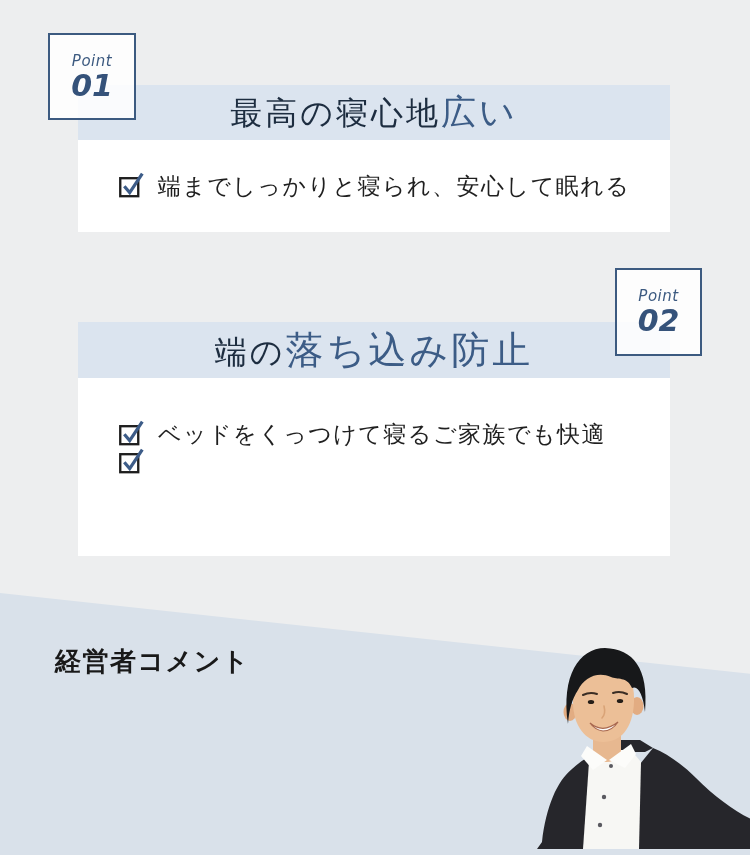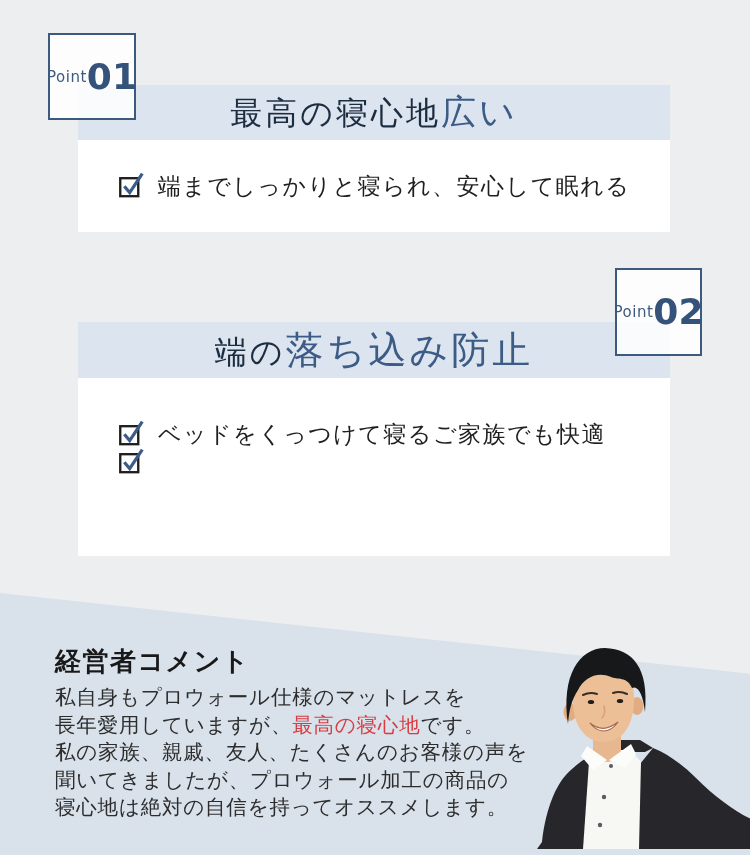--- a/index.html
+++ b/index.html
@@ -34,25 +34,26 @@
          padding:42px 0 0 40px; box-sizing:border-box; gap:0; }
   .check-item{ display:flex; align-items:center; gap:13px; height:28px; }
   .check-item .cbox{ width:27px; height:27px; flex:0 0 auto; margin-top:-4px; }
   .check-item .ctext{
     font-family:"DejaVu Serif","Liberation Serif",serif;
     font-size:23px; letter-spacing:1.5px; color:var(--body-dark,#1f1f1f); white-space:nowrap;
   }
   .point-badge{
     position:absolute; width:88px; height:87px; box-sizing:border-box;
     border:2px solid var(--navy,#3c5a80); background:rgba(255,255,255,0.86);
-    display:flex; flex-direction:row; align-items:center; justify-content:center;
+    display:flex; flex-direction:column; align-items:center; justify-content:center;
     z-index:2;
+    font-style:italic;
   }
   .point-badge .pt{ font-size:15px; color:var(--navy,#3c5a80); letter-spacing:0.5px; }
-  .point-badge .num{ font-size:36px; font-weight:700; color:var(--navy-num,#35527a); line-height:1.05; }
+  .point-badge .num{ font-size:30px; font-weight:700; color:var(--navy-num,#35527a); line-height:1.05; }
   
   .diag{
     position:absolute; left:0; top:560px; width:750px; height:295px;
     background:var(--bottom-bg,#d9e1ea);
     clip-path:polygon(0 11.2%, 100% 38.6%, 100% 100%, 0 100%);
   }
   .ceo-heading{
     position:absolute; left:55px; top:644px; margin:0;
     font-size:26px; font-weight:700; letter-spacing:1.5px; color:#191919; z-index:2;
   }
@@ -111,27 +112,20 @@
         <rect x="2.5" y="8" width="20" height="20" fill="#ffffff" stroke="#1e1e1e" stroke-width="2.6"></rect>
         <path d="M7,17 L13,24 L27,3" fill="none" stroke="#3d5c88" stroke-width="3.6"></path>
       </svg>
     </div>
   </div>
 
   <div class="diag"></div>
 
   <h3 class="ceo-heading">経営者コメント</h3>
 
-  <p class="ceo-text">
-    <span>私自身もプロウォール仕様のマットレスを</span><br>
-    <span>長年愛用していますが、</span><span class="red">最高の寝心地</span><span>です。</span><br>
-    <span>私の家族、親戚、友人、たくさんのお客様の声を</span><br>
-    <span>聞いてきましたが、プロウォール加工の商品の</span><br>
-    <span>寝心地は絶対の自信を持ってオススメします。</span>
-  </p>
 
   <svg class="ceo-photo" viewBox="0 0 214 205" aria-hidden="true">
 
     <g>
       <path d="M0,205 L5,198 C9,163 20,137 35,125 C47,114 58,109 67,105 L81,120 L70,205 Z" fill="#26262b"></path>
       <path d="M94,205 L103,120 L116,104 C131,110 146,121 159,134 C177,152 197,167 214,175 L214,205 Z" fill="#26262b"></path>
       <path d="M60,108 L108,108 L116,104 L103,96 L72,96 L62,103 Z" fill="#26262b"></path>
     </g>
 
     <g>

